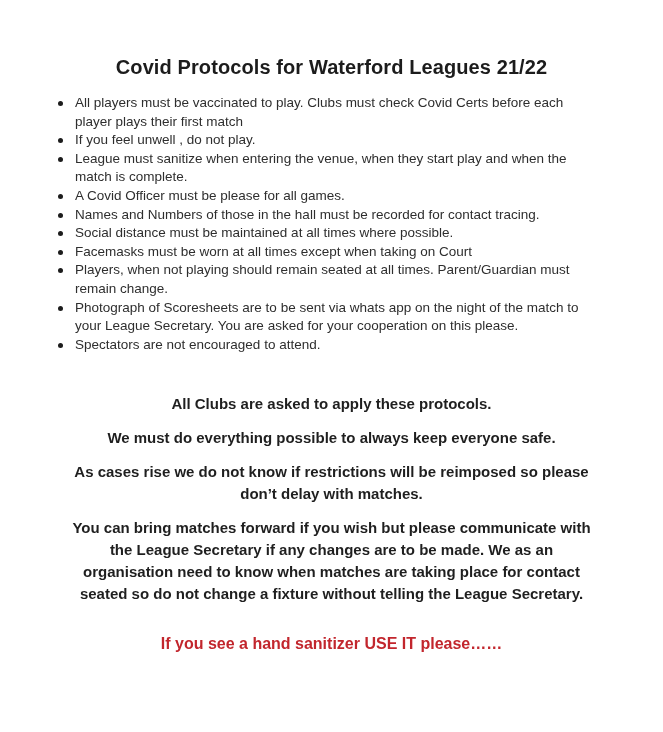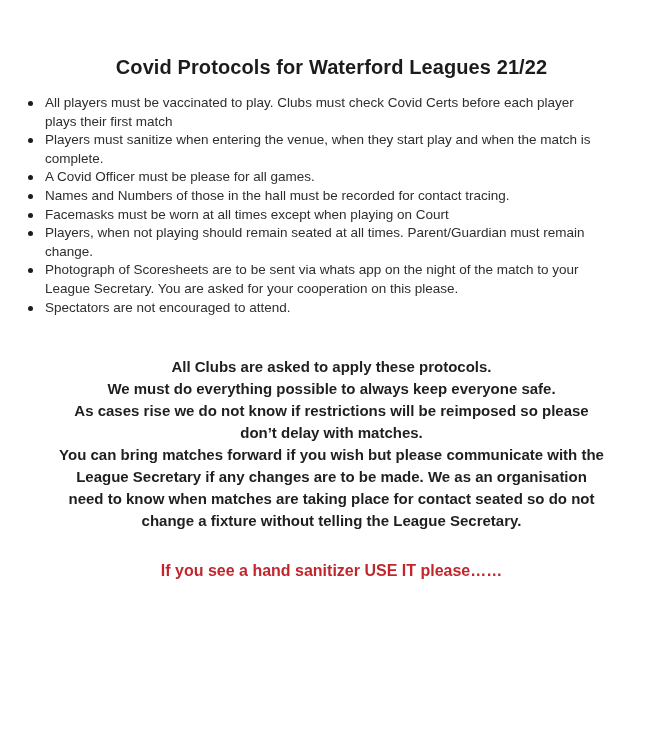--- a/index.html
+++ b/index.html
@@ -22,21 +22,21 @@
     padding-top: 56px;
     text-align: center;
     font-size: 20px;
     font-weight: 700;
     color: #1c1c1c;
     letter-spacing: 0.1px;
   }
   .bullets {
     list-style: none;
     margin: 15px 0 0 0;
-    padding: 0 70px 0 45px;
+    padding: 0 70px 0 75px;
     font-size: 13.5px;
     line-height: 18.6px;
     color: #2e2e2e;
   }
   .bullets li {
     position: relative;
   }
   .bullets li::before {
     content: "";
     position: absolute;
@@ -50,42 +50,44 @@
   .closing {
     margin: 39px auto 0 auto;
     max-width: 548px;
     text-align: center;
     font-size: 15px;
     font-weight: 700;
     line-height: 22px;
     color: #1f1f1f;
   }
   .closing p {
-    margin: 0;
+    margin: 12px;
   }
   .sanitizer {
     margin: 30px 0 0 0;
     text-align: center;
     font-size: 16px;
     font-weight: 700;
   }
 </style>
 </head>
 <body>
 
 <div class="page">
 
   <h1 class="title">Covid Protocols for Waterford Leagues 21/22</h1>
 
   <ul class="bullets">
     <li>All players must be vaccinated to play. Clubs must check Covid Certs before each player plays their first match</li>
-    <li>Players must sanitize when entering the venue, when they start play and when the match is complete.</li>
+    <li>If you feel unwell , do not play.</li>
+    <li>League must sanitize when entering the venue, when they start play and when the match is complete.</li>
     <li>A Covid Officer must be please for all games.</li>
     <li>Names and Numbers of those in the hall must be recorded for contact tracing.</li>
-    <li>Facemasks must be worn at all times except when playing on Court</li>
+    <li>Social distance must be maintained at all times where possible.</li>
+    <li>Facemasks must be worn at all times except when taking on Court</li>
     <li>Players, when not playing should remain seated at all times. Parent/Guardian must remain change.</li>
     <li>Photograph of Scoresheets are to be sent via whats app on the night of the match to your League Secretary. You are asked for your cooperation on this please.</li>
     <li>Spectators are not encouraged to attend.</li>
   </ul>
 
   <div class="closing">
     <p>All Clubs are asked to apply these protocols.</p>
     <p>We must do everything possible to always keep everyone safe.</p>
     <p>As cases rise we do not know if restrictions will be reimposed so please don’t delay with matches.</p>
     <p>You can bring matches forward if you wish but please communicate with the League Secretary if any changes are to be made. We as an organisation need to know when matches are taking place for contact seated so do not change a fixture without telling the League Secretary.</p>

